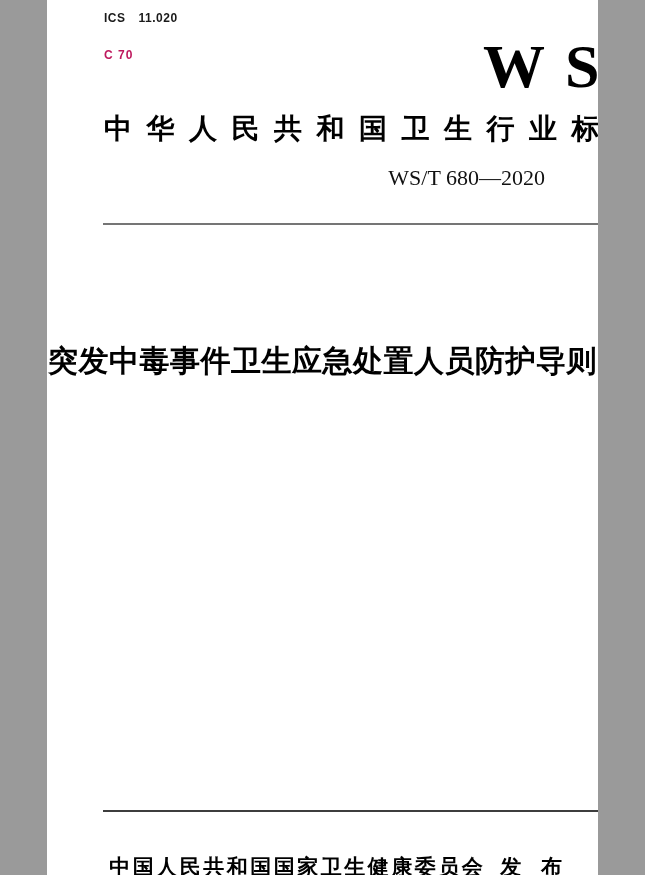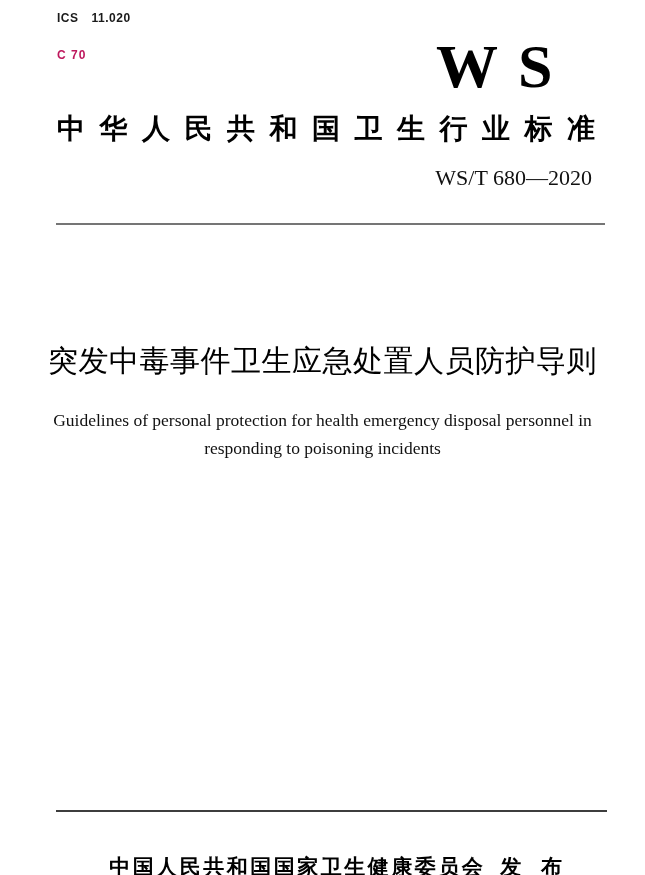--- a/index.html
+++ b/index.html
@@ -1,20 +1,20 @@
 <!DOCTYPE html>
 <html><head>
 <meta charset="utf-8">
 <style>
   * { margin: 0; padding: 0; box-sizing: border-box; }
   html, body { background: #9a9a9a; }
   body { font-family: "Liberation Sans", "DejaVu Sans", sans-serif; }
   .page {
     position: relative;
-    width: 645px;
+    width: 551px;
     height: 875px;
     background: #ffffff;
     color: #111111;
     margin: 0 auto;
     overflow: hidden;
   }
   
   .ics-line {
     position: absolute; left: 57px; top: 11px;
     font-size: 12px; font-weight: bold; color: #1a1a1a;
@@ -47,21 +47,21 @@
     font-size: 22px; color: #111; line-height: 24px;
   }
   .rule-top {
     position: absolute; left: 56px; top: 223px; width: 549px; height: 2px;
     background: #757575;
   }
   
   .main-title {
     position: absolute; left: 0; top: 342px; width: 100%;
     text-align: center;
-    font-size: 30px; font-weight: normal; color: #000;
+    font-size: 30px; font-weight: bold; color: #000;
     letter-spacing: 0.5px; line-height: 38px;
   }
   
   .en-title {
     position: absolute; left: 0; top: 406px; width: 100%;
     text-align: center;
     font-family: "Liberation Serif", "DejaVu Serif", serif;
     font-size: 17.5px; color: #111; line-height: 28px;
     font-weight: normal;
   }
@@ -114,24 +114,20 @@
       <span>标</span>
       <span>准</span>
     </div>
 
   <div class="std-number">WS/T 680—2020</div>
 
   <div class="rule-top"></div>
 
   <div class="main-title">突发中毒事件卫生应急处置人员防护导则</div>
 
-  <div class="en-title">
-    <div>Guidelines of personal protection for health emergency disposal personnel in</div>
-    <div>responding to poisoning incidents</div>
-  </div>
 
 
   <div class="rule-bottom"></div>
 
   <div class="issuer-line">
     <span>中国人民共和国国家卫生健康委员会</span><span class="publish-label">发 布</span>
   </div>
 
 </div>
 

